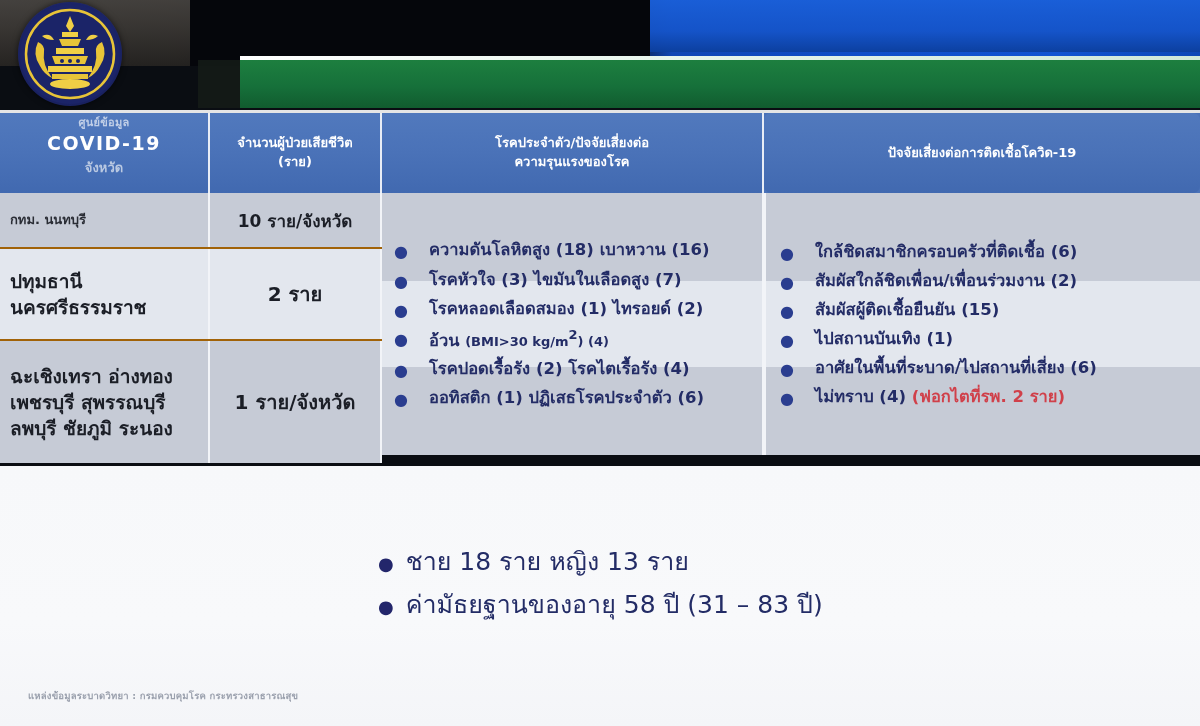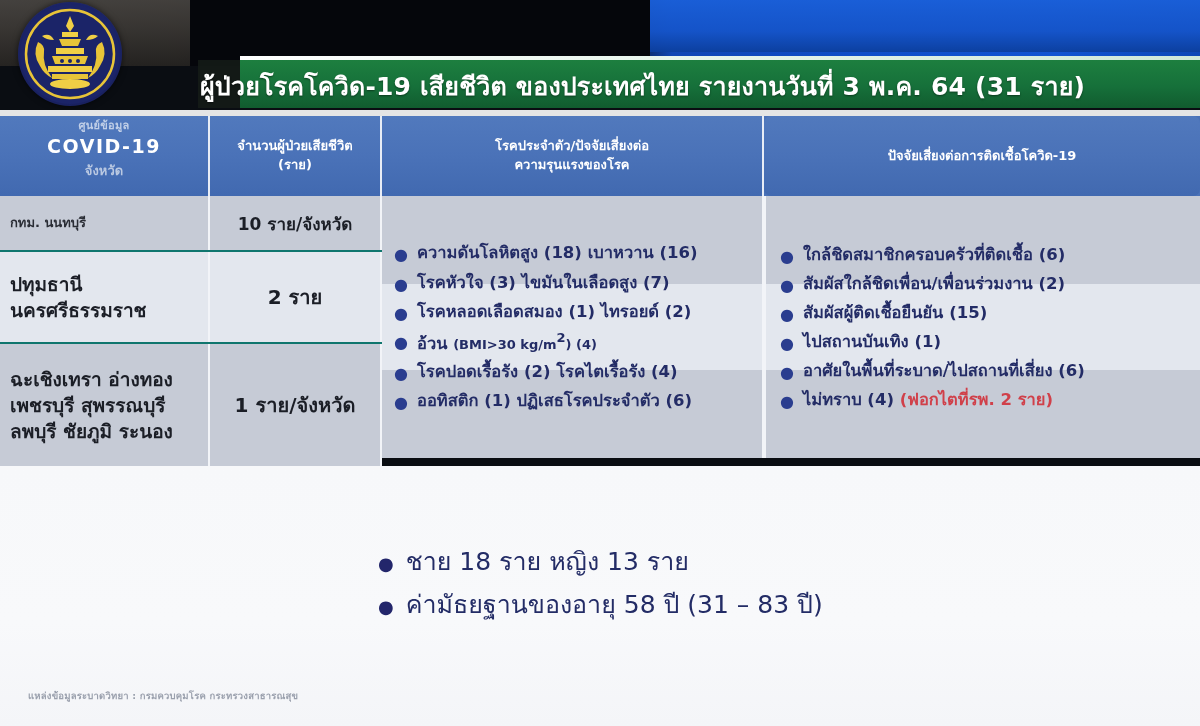--- a/index.html
+++ b/index.html
@@ -27,55 +27,55 @@
     background:linear-gradient(90deg,#ffffff 0%,#eaf6ee 40%,#cfe8d8 100%);}
   .titletext{position:absolute;left:200px;top:66px;width:1000px;height:40px;
     display:flex;align-items:center;
     color:#ffffff;font-size:25px;font-weight:bold;letter-spacing:.2px;
     text-shadow:0 1px 2px rgba(0,0,0,.45);white-space:nowrap;}
   .titleband .leftnub{position:absolute;left:-42px;top:0;width:42px;height:48px;background:#151c18;opacity:.85;}
 
   
   .table{position:absolute;left:0;top:110px;width:1200px;}
   .thead{display:flex;height:80px;background:#4a72b8;
-    border-top:6px solid #e5e5e5;}
+    border-top:3px solid #e5e5e5;}
   .th{display:flex;flex-direction:column;align-items:center;justify-content:center;
     color:#ffffff;font-size:13px;font-weight:bold;line-height:1.45;text-align:center;
     border-right:2px solid #e8edf6;box-sizing:border-box;padding:4px 6px;
     background:linear-gradient(180deg,#5179bd 0%,#4a72b8 50%,#4169b0 100%);}
   .th.c1{width:210px;position:relative;}
   .th.c2{width:172px;}
   .th.c3{width:382px;}
   .th.c4{width:436px;border-right:none;border-radius:7px;}
   .th .l2{font-size:13px;}
 
   .brand{position:absolute;left:0;right:0;top:2px;text-align:center;pointer-events:none;}
   .brand .b1{font-size:11px;color:#e6ecf6;opacity:.75;font-weight:bold;letter-spacing:.3px;}
   .brand .b2{font-size:19px;color:#ffffff;font-weight:bold;letter-spacing:1.5px;margin-top:-1px;}
   .th.c1 .colname{position:relative;margin-top:30px;color:#cfd9ea;opacity:.85;font-size:13px;}
 
-  .trow{display:flex;align-items:stretch;border-bottom:2px solid #0f766e;}
+  .trow{display:flex;align-items:stretch;border-bottom:2px solid #a16207;}
   .trow.dark{background:#c6cbd6;}
   .trow.light{background:#e3e7ee;}
   .td{box-sizing:border-box;border-right:2px solid #f2f4f8;
       display:flex;flex-direction:column;justify-content:center;
       color:#20232b;}
   .td.c1{width:210px;padding:6px 10px;}
   .td.c2{width:172px;align-items:center;text-align:center;}
   .td.c3{width:382px;padding:10px 8px 10px 12px;}
   .td.c4{width:436px;padding:10px 8px 10px 14px;border-right:none;}
 
   .prov{font-size:19px;line-height:1.38;color:#1b1e26;font-weight:bold;}
   .prov.small{font-size:13px;font-weight:bold;color:#2a2d35;}
   .cnt{font-size:20px;font-weight:bold;color:#1b1e26;}
   .cnt.small{font-size:17px;}
 
   .bul{display:flex;align-items:flex-start;margin:4px 0;}
   .bul .dot{color:#2a3d8f;font-size:16px;line-height:1;margin-right:9px;margin-top:5px;}
-  .bul .txt{font-size:16.5px;color:#232c66;font-weight:bold;line-height:1.28;}
+  .bul .txt{font-size:16.5px;color:#232c66;font-weight:bold;line-height:1.28;margin-left:12px;}
   .bul .txt .sup{font-size:12px;vertical-align:super;}
   .bul .txt .tiny{font-size:13px;}
   .bul .txt .red{color:#d0404a;}
 
   
   .mergecol{position:absolute;top:0;box-sizing:border-box;
     background:linear-gradient(180deg,#c6cbd6 0%,#c6cbd6 33.5%,#e3e7ee 33.5%,#e3e7ee 66.5%,#c6cbd6 66.5%,#c6cbd6 100%);
     display:flex;flex-direction:column;justify-content:center;}
 
   
@@ -127,21 +127,20 @@
       <circle cx="44" cy="59" r="2" fill="#1b2468"></circle>
       <circle cx="52" cy="59" r="2" fill="#1b2468"></circle>
       <circle cx="60" cy="59" r="2" fill="#1b2468"></circle>
     </svg>
   </div>
 
   <div class="titleband">
     <div class="toprule"></div>
     <div class="leftnub"></div>
   </div>
-  <div class="titletext">ผู้ป่วยโรคโควิด-19 เสียชีวิต ของประเทศไทย รายงานวันที่ 3 พ.ค. 64 (31 ราย)</div>
 
   <div class="table">
 
     <div class="thead">
       <div class="th c1">
         <div class="brand">
           <div class="b1">ศูนย์ข้อมูล</div>
           <div class="b2">COVID-19</div>
         </div>
         <div class="colname">จังหวัด</div>

